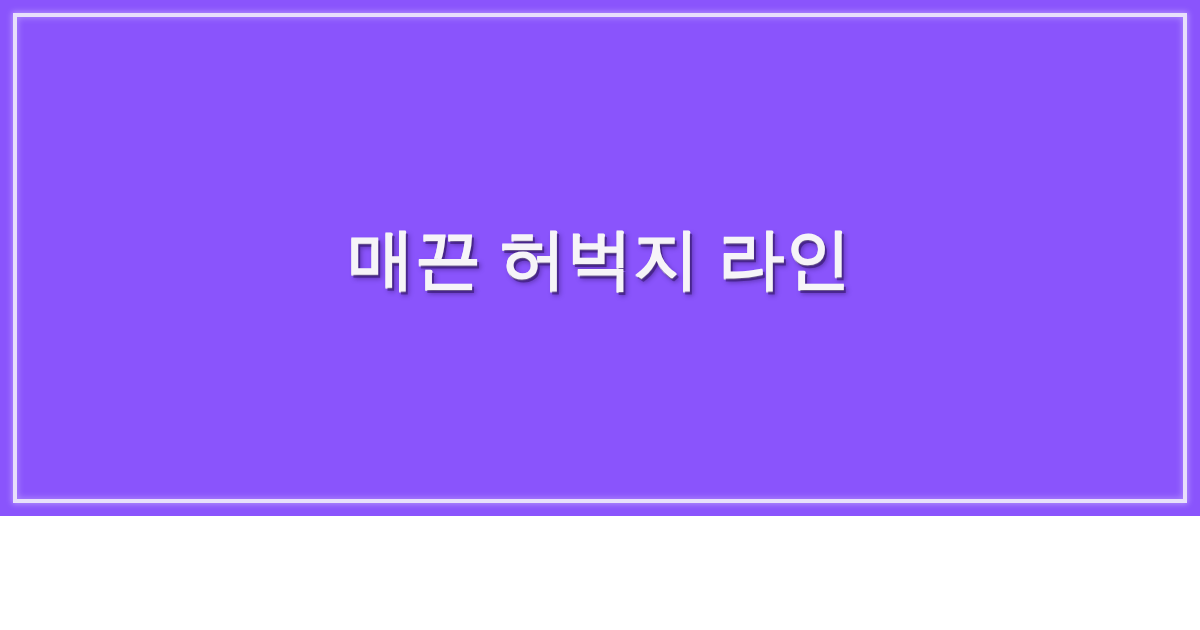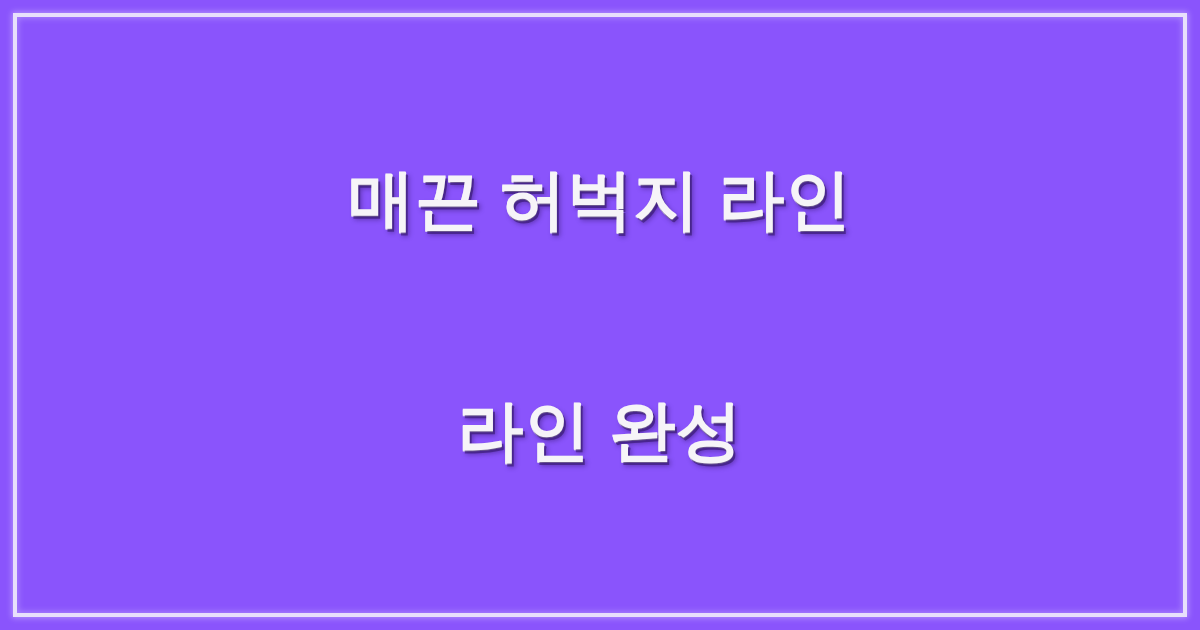--- a/index.html
+++ b/index.html
@@ -62,24 +62,23 @@
     word-break: keep-all;
   }
 
   .headline-line {
     display: block;
   }
 </style>
 </head>
 <body>
 
-<div id="canvas" style="width: 1200px; height: 630px; background: rgb(138, 84, 252);">
+<div id="canvas" style="width: 1200px; height: 516px; background: rgb(138, 84, 252);">
 
   <div class="frame" style="border-color: rgb(232, 224, 251); border-width: 4px; inset: 13px;"></div>
 
   <div class="headline-wrap">
     <h1 class="headline" style="color: rgb(246, 244, 248); font-size: 66px; line-height: 77px;">
       <span class="headline-line">매끈 허벅지 라인</span>
-      <span class="headline-line">라인 완성</span>
     </h1>
   </div>
 
 </div>
 
 </body></html>

